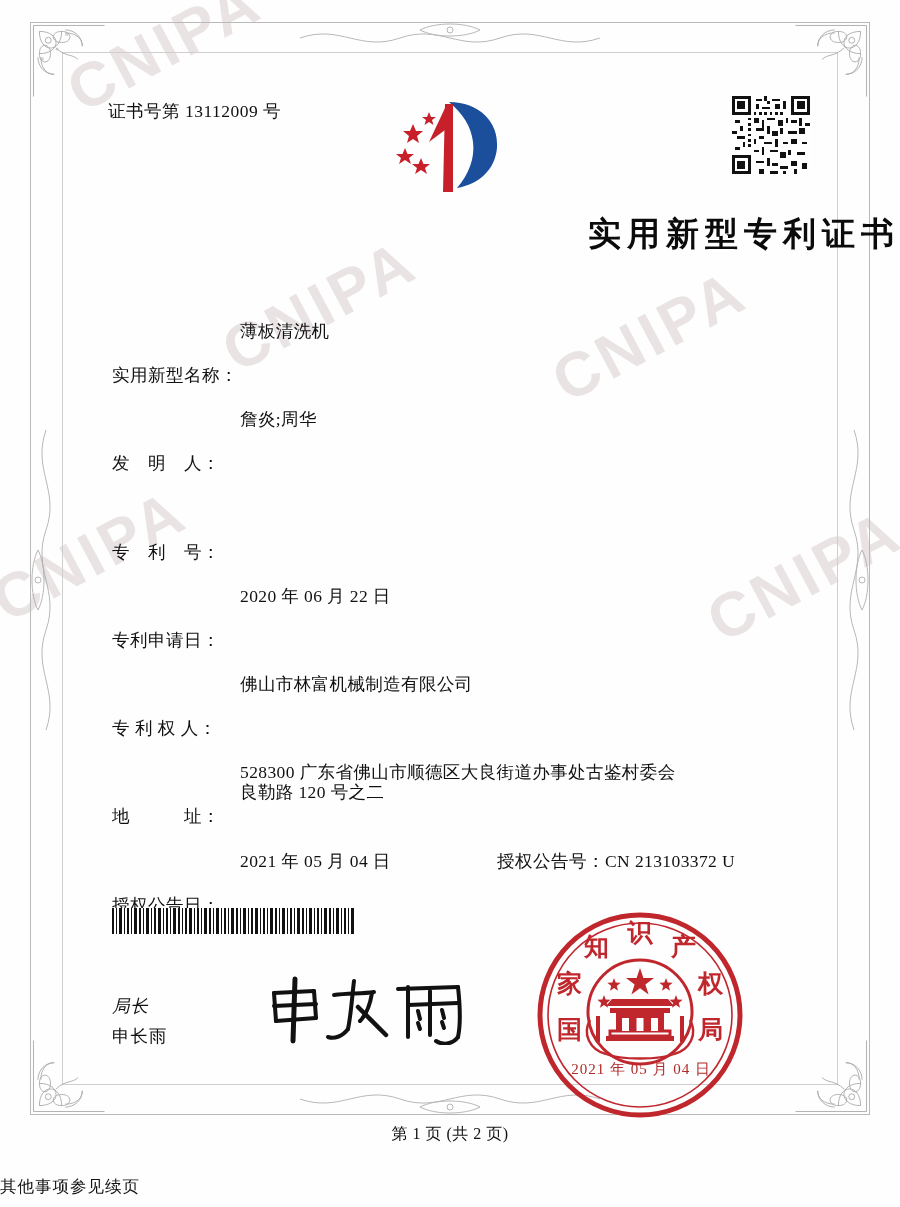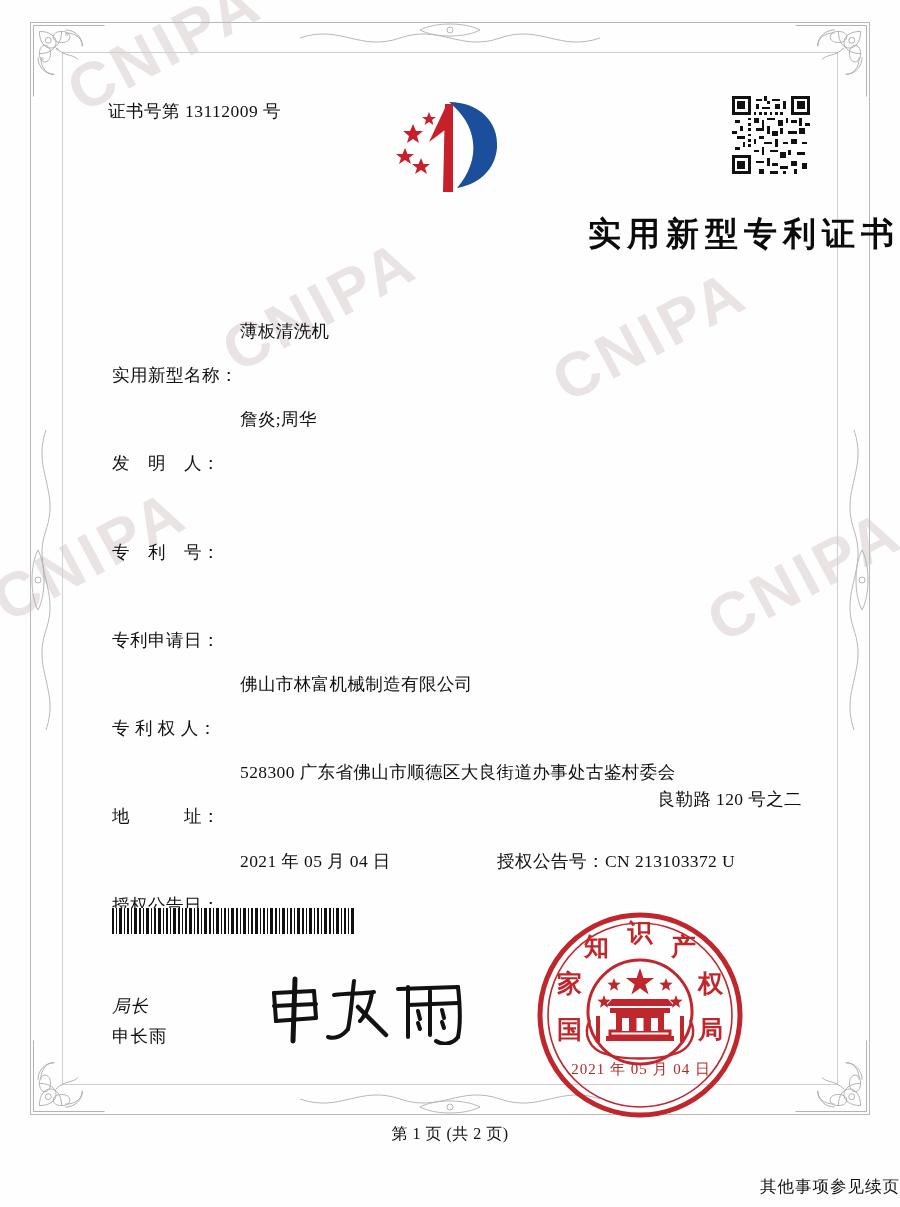--- a/index.html
+++ b/index.html
@@ -137,22 +137,20 @@
     white-space: pre;
     letter-spacing: .5px;
     margin-top: 44px;
   }
   .fvalue {
     flex: 1;
     letter-spacing: .4px;
   }
   .fvalue .line2 {
     display: block;
-    margin-top: 7px;
-    text-align: right;
   }
   .frow-dual {
     display: flex;
     align-items: flex-start;
     margin-bottom: 18px;
     gap: 40px;
   }
   .dual-left { width: 345px; flex: 0 0 345px; display: flex; }
   .dual-left .flabel { width: 128px; flex: 0 0 128px; }
   .dual-right { display: flex; }
@@ -236,24 +234,23 @@
     left: 0; right: 0;
     top: 1124px;
     text-align: center;
     font-size: 16px;
     letter-spacing: .5px;
   }
   .footer-note {
     position: absolute;
     left: 0; right: 0;
     top: 1176px;
-    text-align: right;
+    text-align: left;
     font-size: 16.5px;
     letter-spacing: 1px;
-    padding-left: 6px;
   }
 </style>
 </head>
 <body>
 
 <div class="page">
 
   <div class="wm wm1">CNIPA</div>
   <div class="wm wm2">CNIPA</div>
   <div class="wm wm3">CNIPA</div>
@@ -482,20 +479,21 @@
       <div class="flabel">发　明　人：</div>
       <div class="fvalue">詹炎;周华</div>
     </div>
 
     <div class="frow">
       <div class="flabel">专　利　号：</div>
     </div>
 
     <div class="frow">
       <div class="flabel">专利申请日：</div>
+      <div class="fvalue">2020 年 06 月 22 日</div>
     </div>
 
     <div class="frow">
       <div class="flabel">专 利 权 人：</div>
       <div class="fvalue">佛山市林富机械制造有限公司</div>
     </div>
 
     <div class="frow">
       <div class="flabel">地　　　址：</div>
       <div class="fvalue">

